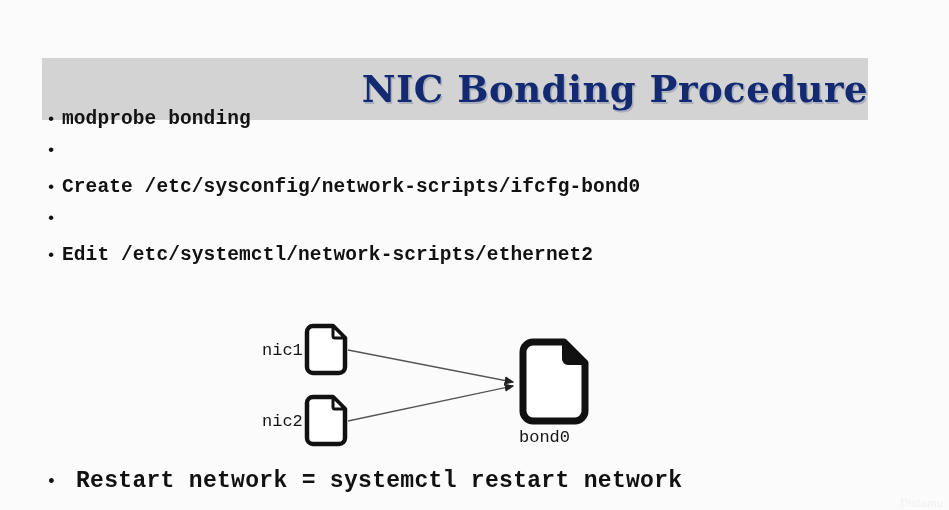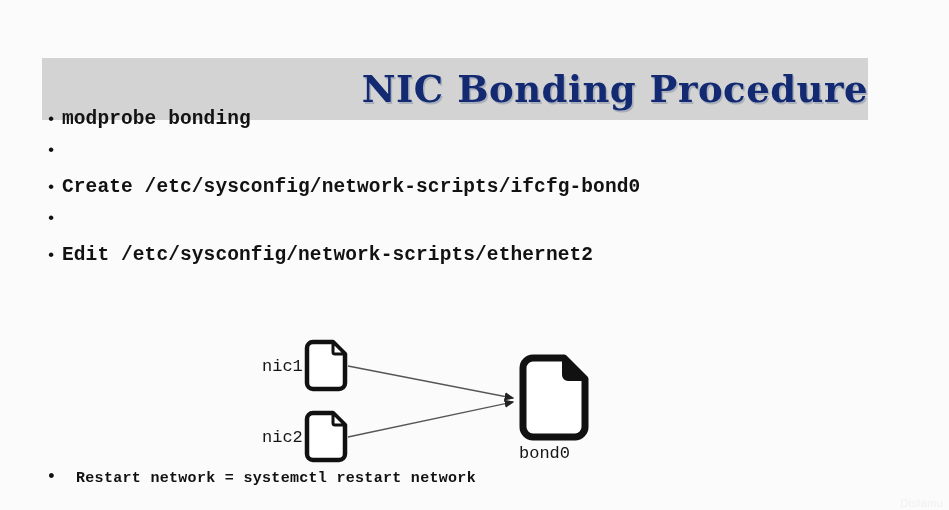--- a/index.html
+++ b/index.html
@@ -71,21 +71,21 @@
     font-size: 19.5px;
     color: #121212;
     white-space: pre;
     letter-spacing: 0.1px;
   }
 
   
   #diagram {
     position: absolute;
     left: 250px;
-    top: 332px;
+    top: 316px;
     width: 380px;
     height: 135px;
   }
   #diagram svg {
     display: block;
   }
   .node-label {
     font-family: "Liberation Mono", "DejaVu Sans Mono", monospace;
     font-size: 17px;
     font-weight: normal;
@@ -101,21 +101,21 @@
     align-items: baseline;
   }
   #final-row .bullet-dot {
     width: 30px;
     flex: 0 0 30px;
     font-size: 18px;
   }
   #final-text {
     font-family: "Liberation Mono", "DejaVu Sans Mono", monospace;
     font-weight: bold;
-    font-size: 15px;
+    font-size: 23px;
     color: #111111;
     white-space: pre;
     letter-spacing: 0.3px;
   }
 
   
   #watermark {
     position: absolute;
     right: 6px;
     bottom: 1px;
@@ -150,21 +150,21 @@
       <span class="bullet-dot">•</span>
       <span class="bullet-text">Create /etc/sysconfig/network-scripts/ifcfg-bond0</span>
     </div>
 
     <div class="bullet-row">
       <span class="bullet-dot">•</span>
     </div>
 
     <div class="bullet-row">
       <span class="bullet-dot">•</span>
-      <span class="bullet-text">Edit /etc/sysconfig/network-scripts/ethernet2</span>
+      <span class="bullet-text">Edit /etc/systemctl/network-scripts/ethernet2</span>
     </div>
 
   </div>
 
   <div id="diagram">
     <svg width="380" height="135" viewBox="0 0 380 135" xmlns="http://www.w3.org/2000/svg">
       <defs>
         <marker id="arrowhead" markerWidth="7" markerHeight="7" refX="6" refY="3" orient="auto">
           <path d="M0,0 L7,3 L0,6 z" fill="#222222"></path>
         </marker>

